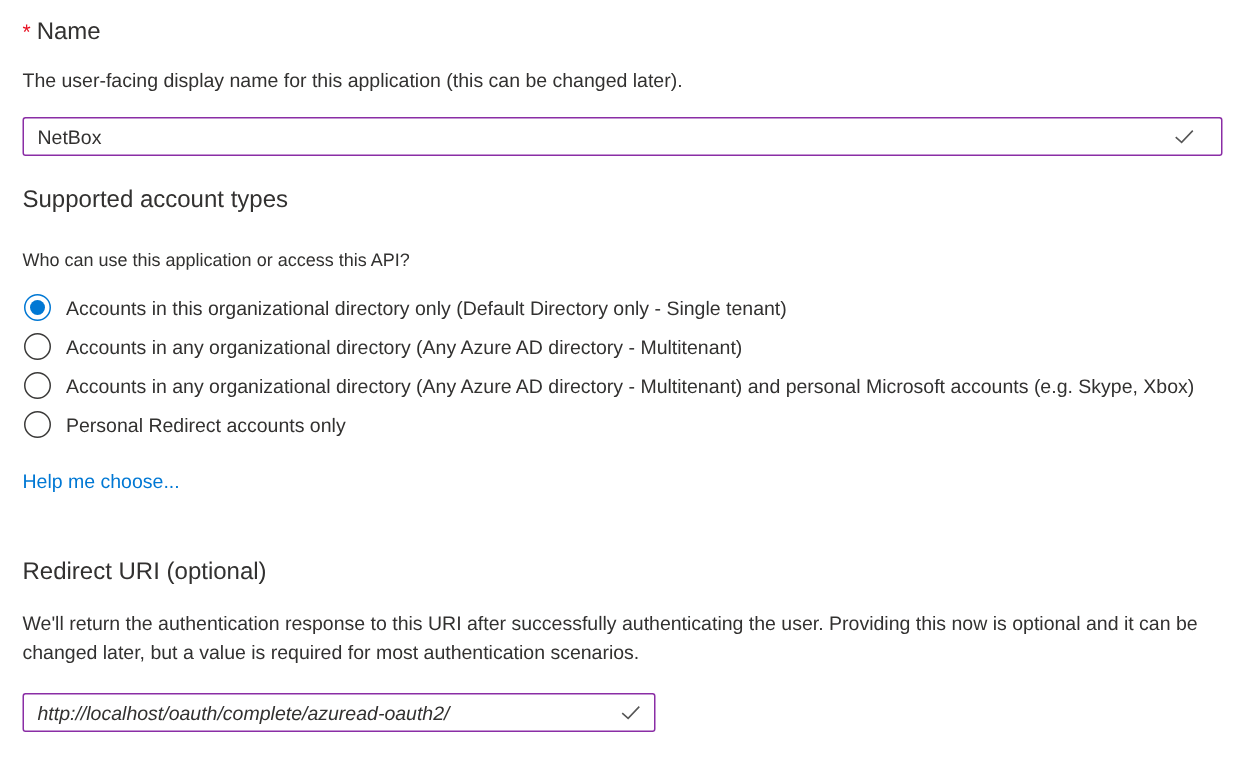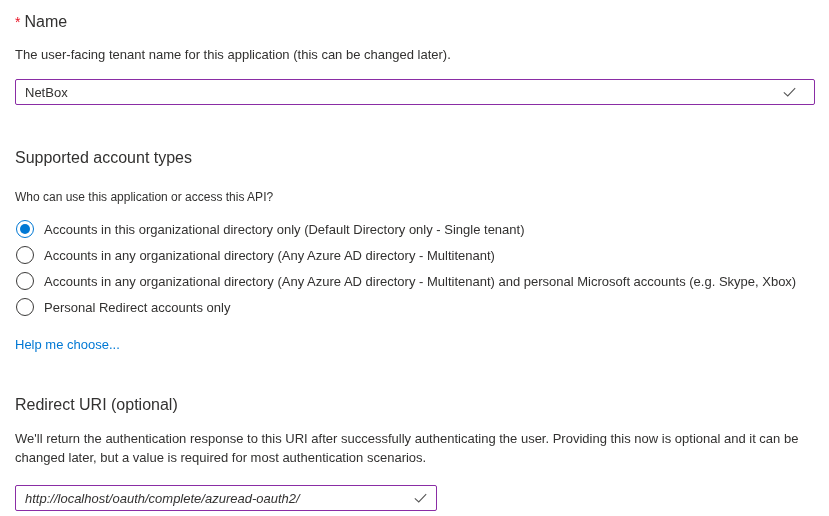--- a/index.html
+++ b/index.html
@@ -43,21 +43,21 @@
   }
   .check-icon {
     position: absolute;
     right: 9px;
     top: 6px;
     width: 15px;
     height: 14px;
     pointer-events: none;
   }
 
-  .section { margin-top: 42px; }
+  .section { margin-top: 19px; }
   .question { font-size: 12px; line-height: 19px; margin-top: 20px; }
 
   .radio-group { margin-top: 9px; }
   .radio-row {
     display: flex;
     align-items: center;
     height: 26px;
     cursor: pointer;
   }
   .radio-circle {
@@ -132,21 +132,21 @@
   }
 </style>
 </head>
 <body>
 
 <div class="container">
 
   <div class="section-title">
     <span class="required-marker">*</span><span>Name</span>
   </div>
-  <div class="field-desc">The user-facing tenant name for this application (this can be changed later).</div>
+  <div class="field-desc">The user-facing display name for this application (this can be changed later).</div>
   <div class="input-wrap">
     <input class="text-input" type="text" value="NetBox" style="">
     <svg class="check-icon" viewBox="0 0 16 16">
         <path d="M1.5 8.5 L6 12.5 L14.5 3.5" fill="none" stroke="#565656" stroke-width="1.2"></path>
       </svg>
   </div>
 
   <div class="section">
     <div class="section-title">Supported account types</div>
     <div class="question">Who can use this application or access this API?</div>

